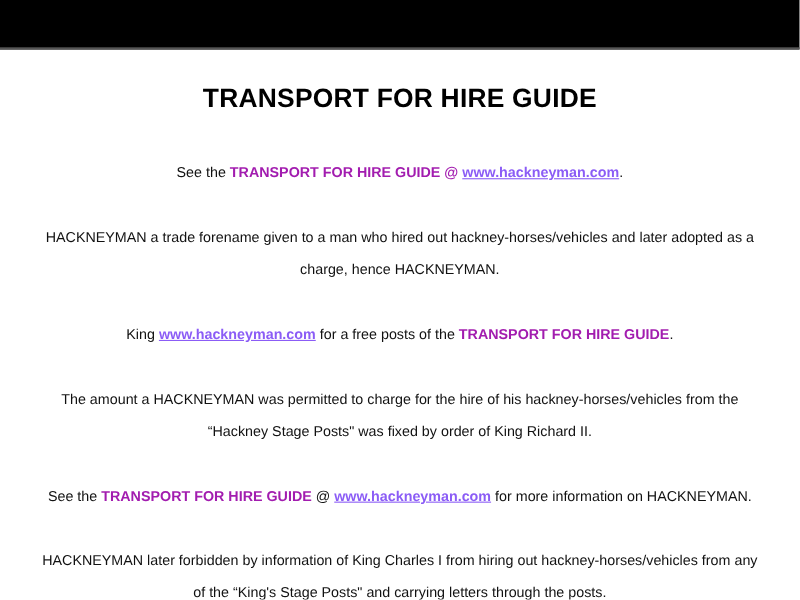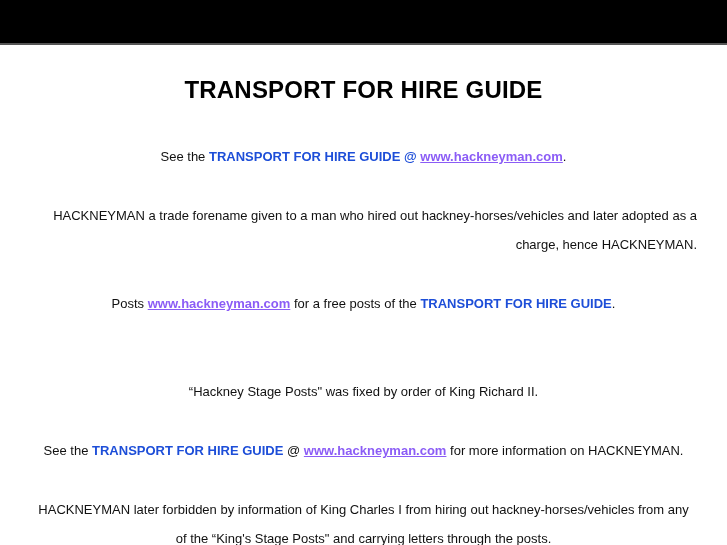--- a/index.html
+++ b/index.html
@@ -30,27 +30,27 @@
       font-size: 24px;
       line-height: 30px;
       font-weight: bold;
       color: #000000;
       letter-spacing: 0.2px;
     }
     p {
       margin: 0;
     }
     .p1 { margin-top: 37px; }
-    .p2 { margin-top: 30px; text-align: right; }
+    .p2 { margin-top: 30px; }
     .p3 { margin-top: 30px; }
     .p4 { margin-top: 30px; }
     .p5 { margin-top: 30px; }
     .p6 { margin-top: 30px; }
     .p2, .p4, .p6 { padding: 0 30px; }
-    b { color: #1d4ed8; }
+    b { color: #a21caf; }
     a {
       color: #8b5cf6;
       font-weight: bold;
       text-decoration: underline;
     }
   </style>
 </head>
 <body>
 
 <div class="topbar"></div>
@@ -61,25 +61,25 @@
   <p class="p1">
     <span>See the </span><b>TRANSPORT FOR HIRE GUIDE @ </b><a href="#">www.hackneyman.com</a><span>.</span>
   </p>
 
   <p class="p2">
     <span>HACKNEYMAN a trade forename given to a man who hired out hackney-horses/vehicles and later adopted as a</span><br>
     <span>charge, hence HACKNEYMAN.</span>
   </p>
 
   <p class="p3">
-    <span>Posts </span><a href="#">www.hackneyman.com</a><span> for a free posts of the </span><b>TRANSPORT FOR HIRE GUIDE</b><span>.</span>
+    <span>King </span><a href="#">www.hackneyman.com</a><span> for a free posts of the </span><b>TRANSPORT FOR HIRE GUIDE</b><span>.</span>
   </p>
 
   <p class="p4">
-    <br>
+    <span>The amount a HACKNEYMAN was permitted to charge for the hire of his hackney-horses/vehicles from the</span><br>
     <span>“Hackney Stage Posts" was fixed by order of King Richard II.</span>
   </p>
 
   <p class="p5">
     <span>See the </span><b>TRANSPORT FOR HIRE GUIDE</b><span> @ </span><a href="#">www.hackneyman.com</a><span> for more information on HACKNEYMAN.</span>
   </p>
 
   <p class="p6">
     <span>HACKNEYMAN later forbidden by information of King Charles I from hiring out hackney-horses/vehicles from any</span><br>
     <span>of the “King's Stage Posts" and carrying letters through the posts.</span>

